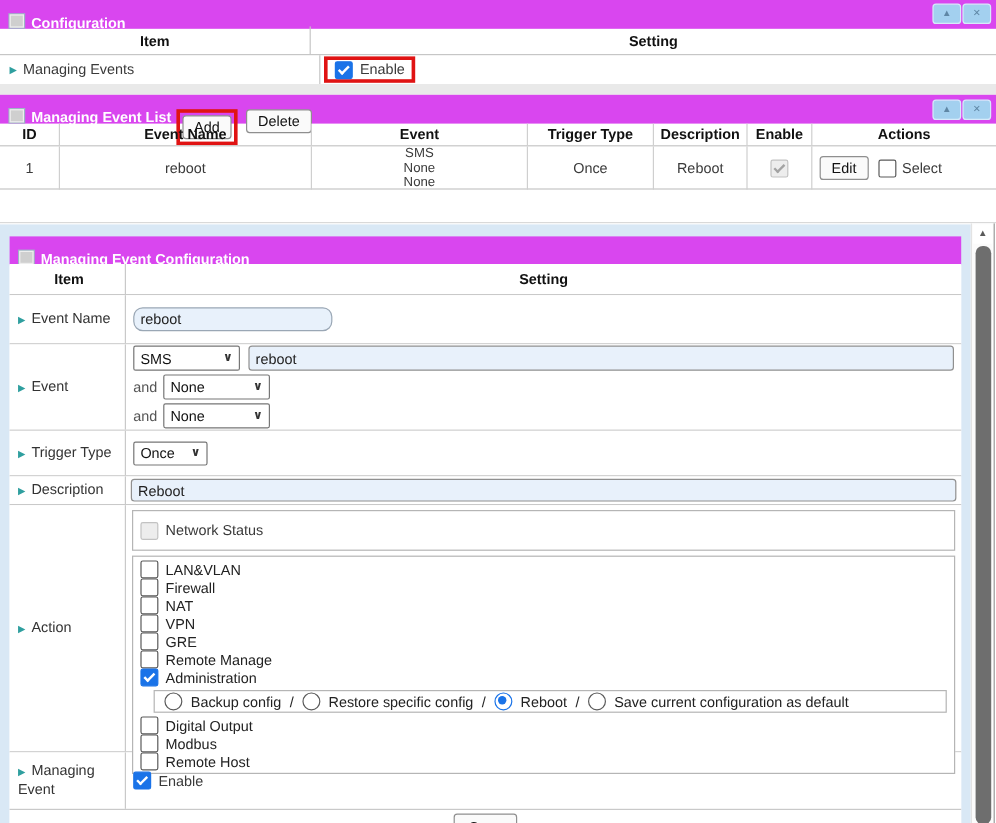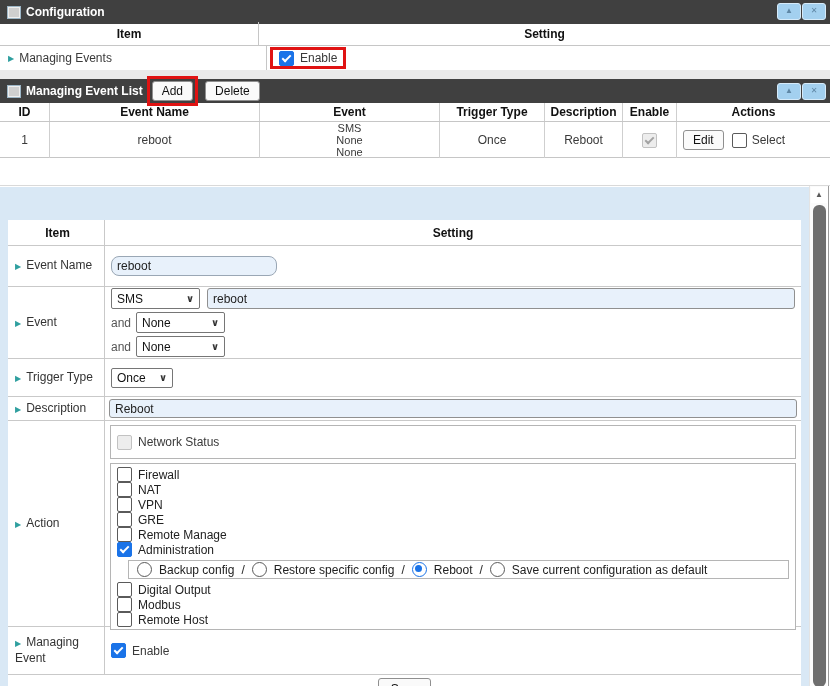--- a/index.html
+++ b/index.html
@@ -1,21 +1,21 @@
 <!DOCTYPE html>
 <html><head>
 <meta charset="utf-8">
 <style>
   html,body{margin:0;padding:0;}
   body{width:830px;height:686px;position:relative;background:#fff;
        font-family:"Liberation Sans","DejaVu Sans",sans-serif;font-size:12px;color:#3a3a3a;overflow:hidden;}
   .abs{position:absolute;box-sizing:border-box;}
 
   
-  .bluehdr{background:#404040;display:flex;align-items:center;box-sizing:border-box;padding:12px 8px;}
+  .bluehdr{background:#d946ef;display:flex;align-items:flex-start;box-sizing:border-box;padding:12px 8px;}
   .bluehdr .ttl{color:#fff;font-weight:bold;font-size:12px;margin-left:6px;white-space:nowrap;}
   .sq{width:10px;height:9px;background:#cfcfcf;border:1px solid #eee;box-shadow:0 0 0 1px #9db6c6;flex:0 0 auto;}
   .winbtn{position:absolute;width:22px;height:15px;border-radius:3px;background:#a3d0ef;
           border:1px solid #d6ebfa;color:#5f87a5;font-size:8px;line-height:13px;text-align:center;
           font-weight:bold;cursor:pointer;}
 
   
   .vline{border-right:1px solid #c6c6c6;}
   .hline{border-bottom:1px solid #c6c6c6;}
   .cellc{display:flex;align-items:center;justify-content:center;font-weight:bold;color:#111;}
@@ -142,20 +142,24 @@
         <span class="cb"></span>
         <span>Select</span>
       </span>
     </div>
   </div>
 </div>
 
 <div class="abs" style="left:0;top:185px;width:830px;height:501px;border-top:1px solid #d9d9d9;overflow:hidden;">
 
   <div class="wrap3 abs" style="left:0;top:1px;width:809px;height:500px;">
+    <div class="bluehdr abs" style="left:8px;top:10px;width:793px;height:23px;">
+      <span class="sq"></span>
+      <span class="ttl">Managing Event Configuration</span>
+    </div>
 
     <div class="abs" style="left:8px;top:33px;width:793px;height:467px;background:#fff;">
 
       <div class="row3" style="height:26px;">
         <div class="itemcell" style="justify-content:center;font-weight:bold;color:#111;">Item</div>
         <div class="setcell" style="justify-content:center;font-weight:bold;color:#111;">Setting</div>
       </div>
 
       <div class="row3" style="height:41px;">
         <div class="itemcell">
@@ -219,20 +223,24 @@
       <div class="row3" style="height:206px;">
         <div class="itemcell">
           <span class="txt"><span class="bullet">▶</span><span>Action</span></span>
         </div>
         <div class="setcell" style="flex-direction:column;align-items:stretch;justify-content:flex-start;padding:4px 5px;">
           <div class="subbox" style="height:22px;display:flex;align-items:center;padding:16px 6px;gap:6px;">
             <span class="cb disabled"></span>
             <span>Network Status</span>
           </div>
           <div class="subbox" style="margin-top:4px;flex:1;padding:3px 6px 2px 6px;">
+            <div class="ckrow">
+                <span class="cb"></span>
+                <span>LAN&amp;VLAN</span>
+              </div>
             <div class="ckrow">
                 <span class="cb"></span>
                 <span>Firewall</span>
               </div>
             <div class="ckrow">
                 <span class="cb"></span>
                 <span>NAT</span>
               </div>
             <div class="ckrow">
                 <span class="cb"></span>

